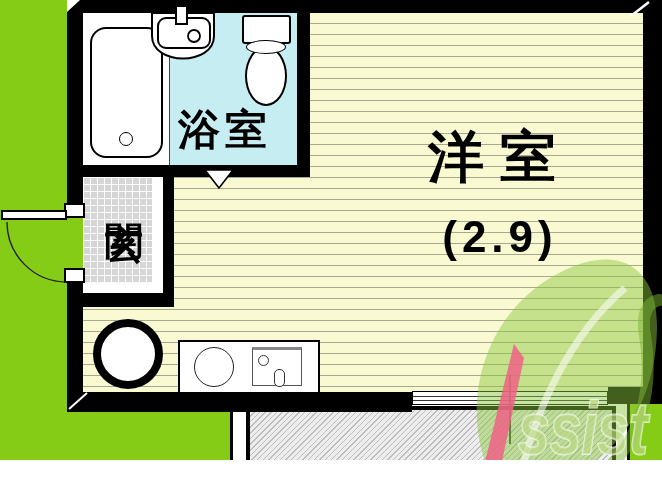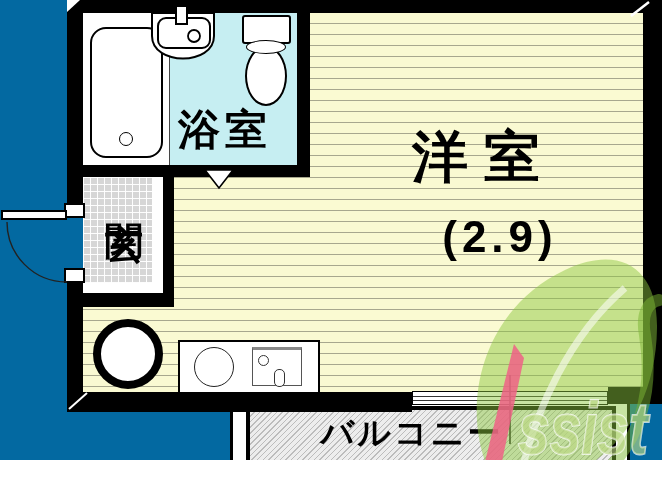--- a/index.html
+++ b/index.html
@@ -1,16 +1,16 @@
 <!DOCTYPE html>
 <html><head>
 <meta charset="utf-8">
 <style>
   html,body{margin:0;padding:0;background:#fff;}
-  .stage{position:relative;width:662px;height:460px;background:#0369a1;overflow:hidden;
+  .stage{position:relative;width:662px;height:460px;background:#84cc16;overflow:hidden;
          font-family:"Liberation Sans","DejaVu Sans",sans-serif;}
   .abs{position:absolute;box-sizing:border-box;}
   .wall{background:#000;z-index:30;}
 
   
   .main-room{left:83px;top:13px;width:560px;height:379px;z-index:10;
     background:repeating-linear-gradient(to bottom,#fafad2 0px,#fafad2 10px,#a8a88e 10px,#a8a88e 11px);
     clip-path:polygon(227px 0px,560px 0px,560px 379px,0px 379px,0px 294px,91px 294px,91px 164px,227px 164px);}
   .bathroom-floor{left:83px;top:13px;width:214px;height:152px;background:#c6eef2;z-index:11;}
   .tub-unit{left:83px;top:13px;width:87px;height:152px;background:#fff;border-right:1.5px solid #444;z-index:12;}
@@ -56,21 +56,21 @@
 
   
   .balcony-outer{left:230px;top:398px;width:400px;height:83px;background:#fff;border:3px solid #000;z-index:12;}
   .balcony-floor{left:246px;top:406px;width:370px;height:62px;border:4px solid #000;z-index:13;background-color:#ededed;
     background-image:repeating-linear-gradient(135deg,#bcbcbc 0 1px,transparent 1px 4px);}
 
   
   .label{color:#000;z-index:50;text-align:center;font-weight:700;line-height:1.05;}
   .bathroom-label{left:160px;top:108px;width:130px;font-size:42px;letter-spacing:5px;}
   .entrance-label{left:99px;top:192px;width:44px;font-size:38px;writing-mode:vertical-rl;text-orientation:upright;letter-spacing:1px;text-align:left;}
-  .main-label{left:334px;top:128px;width:300px;font-size:56px;letter-spacing:16px;}
+  .main-label{left:350px;top:128px;width:300px;font-size:56px;letter-spacing:16px;}
   .main-size{left:350px;top:214px;width:300px;font-size:44px;letter-spacing:5px;}
   .balcony-label{left:262px;top:416px;width:300px;font-size:33px;letter-spacing:3px;}
 
   .overlay-svg{left:0;top:0;width:662px;height:484px;z-index:55;pointer-events:none;}
   .watermark-svg{left:440px;top:240px;width:222px;height:244px;z-index:60;pointer-events:none;}
 </style>
 </head>
 <body>
 
 <div class="stage">
@@ -127,21 +127,20 @@
     <path d="M 67 0 L 80 0 L 67 12 Z" fill="#fff"></path>
     <path d="M 631 16 L 649 2" stroke="#fff" stroke-width="2.5"></path>
     <path d="M 69 409 L 87 393" stroke="#fff" stroke-width="2"></path>
     <path d="M 510 375 L 510 444" stroke="#111" stroke-width="1.5"></path>
   </svg>
 
   <div class="abs label bathroom-label">浴室</div>
   <div class="abs label entrance-label">玄関</div>
   <div class="abs label main-label">洋室</div>
   <div class="abs label main-size">(2.9)</div>
-  <div class="abs label balcony-label">バルコニー</div>
 
   <svg class="abs watermark-svg" viewBox="0 0 222 244">
     <path d="M 52 238 C 18 170 40 70 125 30 C 180 4 218 28 217 88 C 216 170 170 228 108 242 C 85 247 62 250 52 238 Z" fill="#8dc63f" fill-opacity="0.48"></path>
     <path d="M 80 238 C 95 170 130 95 185 48" fill="none" stroke="#ffffff" stroke-width="7" stroke-opacity="0.55"></path>
     <path d="M 160 235 C 200 205 214 150 205 95 C 201 74 208 62 219 60" fill="none" stroke="#7ab332" stroke-width="12" stroke-opacity="0.5" stroke-linecap="round"></path>
     <path d="M 74 104 L 44 226 L 61 226 L 84 118 Z" fill="#ee6186" fill-opacity="0.85"></path>
     <text x="78" y="214" textLength="130" lengthAdjust="spacingAndGlyphs" font-family="Liberation Sans, DejaVu Sans, sans-serif" font-size="74" font-weight="700" font-style="italic" fill="#bcd883" fill-opacity="0.62" stroke="#ffffff" stroke-opacity="0.7" stroke-width="2" paint-order="stroke">ssist</text>
   </svg>
 
 </div>

